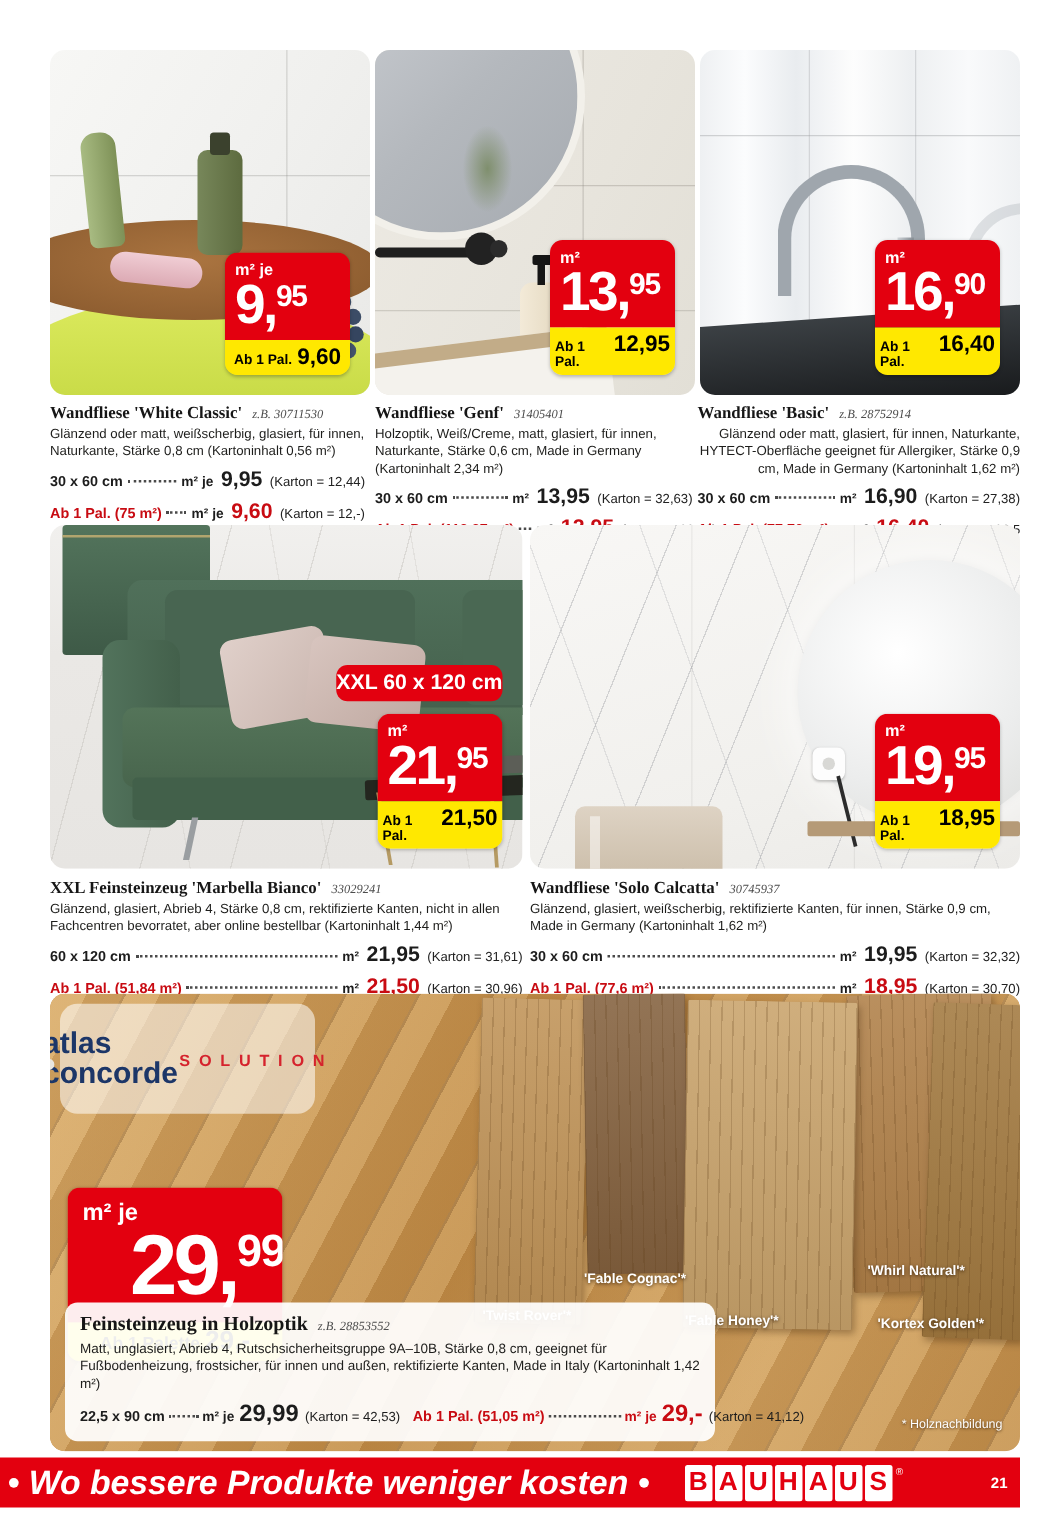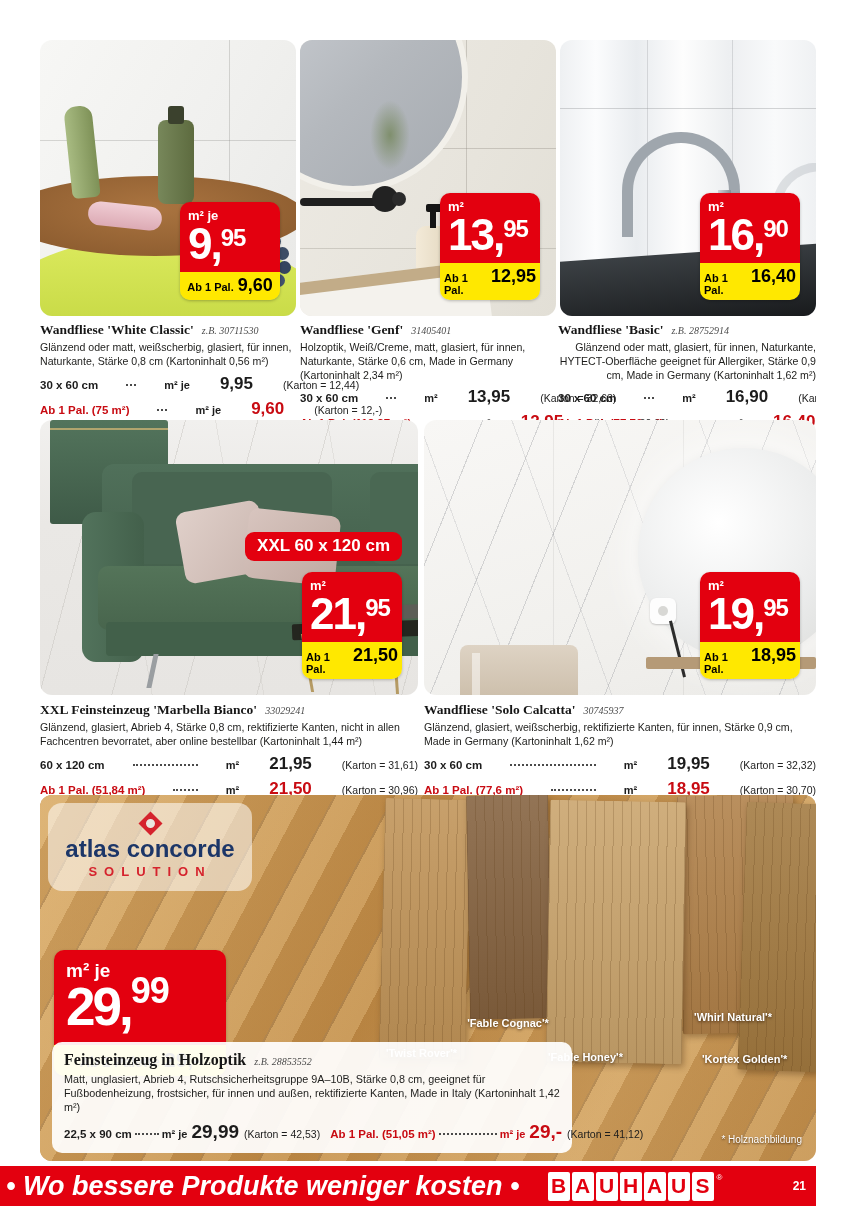--- a/index.html
+++ b/index.html
@@ -22,41 +22,41 @@
   .badge-red { background:#e3000f; padding:6px 8px 10px; }
   .badge-label { color:#fff; font-weight:bold; font-size:13px; }
   .badge-price { color:#fff; font-weight:bold; line-height:.85; white-space:nowrap; margin-top:2px; }
   .bwhole { font-size:44px; letter-spacing:-2px; }
   .bsup { font-size:24px; display:inline-block; transform:translateY(-13px); letter-spacing:-1px; }
   .badge-yellow { background:#ffe800; color:#000; display:flex; align-items:baseline; justify-content:center;
                   gap:4px; padding:3px 4px 4px; }
   .pal-label { font-weight:bold; font-size:11px; }
   .pal-price { font-weight:bold; font-size:18px; }
   .xxl-pill { position:absolute; right:16px; bottom:134px; background:#e3000f; color:#fff; font-weight:bold;
-              font-size:17px; padding:4px 12px 5px; border-radius:9px; white-space:nowrap; }
+              font-size:17px; padding:4px 0 5px; border-radius:9px; white-space:nowrap; }
   .badge-big { width:172px; left:14px; right:auto; top:155px; bottom:auto; }
   .badge-big .badge-red { padding:10px 12px 16px; }
   .badge-big .badge-label { font-size:19px; }
-  .badge-big .bwhole { font-size:53px; letter-spacing:-3px; }
+  .badge-big .bwhole { font-size:68px; letter-spacing:-3px;margin-left:38px; }
   .badge-big .bsup { font-size:36px; transform:translateY(-22px); }
   .badge-big .pal-label { font-size:14px; }
   .badge-big .pal-price { font-size:21px; }
 
   
   .tblock { position:absolute; }
   .tb1 { left:40px;  top:322px; width:252px; }
   .tb2 { left:300px; top:322px; width:254px; }
   .tb3 { left:558px; top:322px; width:258px;text-align:right; }
   .tb4 { left:40px;  top:702px; width:378px; }
   .tb5 { left:424px; top:702px; width:392px; }
   .ptitle-row { display:flex; align-items:baseline; gap:8px;font-family:Liberation Serif, serif; }
   .ptitle { font-weight:bold; font-size:13.5px; color:#161616; white-space:nowrap; }
   .psku { font-style:italic; font-size:10px; color:#4c4c4c; }
   .pdesc { font-size:10.6px; line-height:1.3; margin-top:3px; color:#1d1d1b; }
-  .prow { display:flex; align-items:baseline; margin-top:5px; white-space:nowrap;gap:24px; }
+  .prow { display:flex; align-items:baseline; margin-top:5px; white-space:nowrap; }
   .prow .psize { font-weight:bold; font-size:11.5px; }
   .prow .dots { flex:1; border-bottom:2px dotted #4a4a4a; margin:0 4px; transform:translateY(-3px); min-width:10px; }
   .prow .punit { font-weight:bold; font-size:11px; margin-right:6px; }
   .prow .pprice { font-weight:bold; font-size:17px; margin-right:6px; }
   .prow .pkarton { font-size:10.5px; color:#222; }
   .prow.red .psize, .prow.red .pprice { color:#c80b12; }
 
   
   .s-bg1 { position:absolute; inset:0; background:linear-gradient(120deg,#f7f7f5 0%,#f0f0ee 55%,#e9e9e7 100%); }
   .tile-line { position:absolute; background:rgba(125,125,122,.28); }
@@ -178,21 +178,21 @@
   .pk3 { left:508px; top:6px;  width:136px; height:262px; background-color:#c9a36b; transform:rotate(1deg); z-index:3; }
   .pk4 { left:640px; top:0;    width:116px; height:238px; background-color:#b08048; transform:rotate(-1.5deg); z-index:1; }
   .pk5 { left:702px; top:8px;  width:80px;  height:268px; background-color:#a2793f; transform:rotate(2deg); z-index:4; }
   .plank-label { position:absolute; color:#fff; font-weight:bold; font-size:11px; text-align:center; line-height:1.15;
                  text-shadow:0 1px 3px rgba(40,20,0,.75); z-index:6; white-space:nowrap; }
   .pl1 { left:346px; top:252px; } .pl2 { left:418px; top:222px; width:100px; white-space:normal; }
   .pl3 { left:508px; top:256px; } .pl4 { left:648px; top:216px; width:90px; white-space:normal; }
   .pl5 { left:662px; top:258px; }
 
   .atlas-panel { position:absolute; left:8px; top:8px; width:204px; height:88px; border-radius:14px;
-                 background:rgba(255,255,255,.55); display:flex; flex-direction:column; align-items:center;
+                 background:rgba(255,255,255,.55); display:flex; flex-direction:row; align-items:center;
                  justify-content:center; gap:1px; z-index:5; }
   .atlas-diamond { width:17px; height:17px; background:#d5232d; transform:rotate(45deg); position:relative; margin-bottom:4px; }
   .atlas-diamond::after { content:""; position:absolute; left:4px; top:4px; width:9px; height:9px; border-radius:50%;
                           background:#e9e6df; }
   .atlas-name { color:#1c3668; font-weight:bold; font-size:24px; letter-spacing:0; line-height:1; }
   .atlas-sub { color:#d5232d; font-size:13px; font-weight:bold; letter-spacing:7px; margin-top:2px; }
 
   .info-panel { position:absolute; left:12px; bottom:8px; width:520px; border-radius:10px;
                 background:rgba(255,255,255,.93); padding:9px 12px 10px; z-index:6; }
   .info-panel .ptitle { font-size:16px; }

